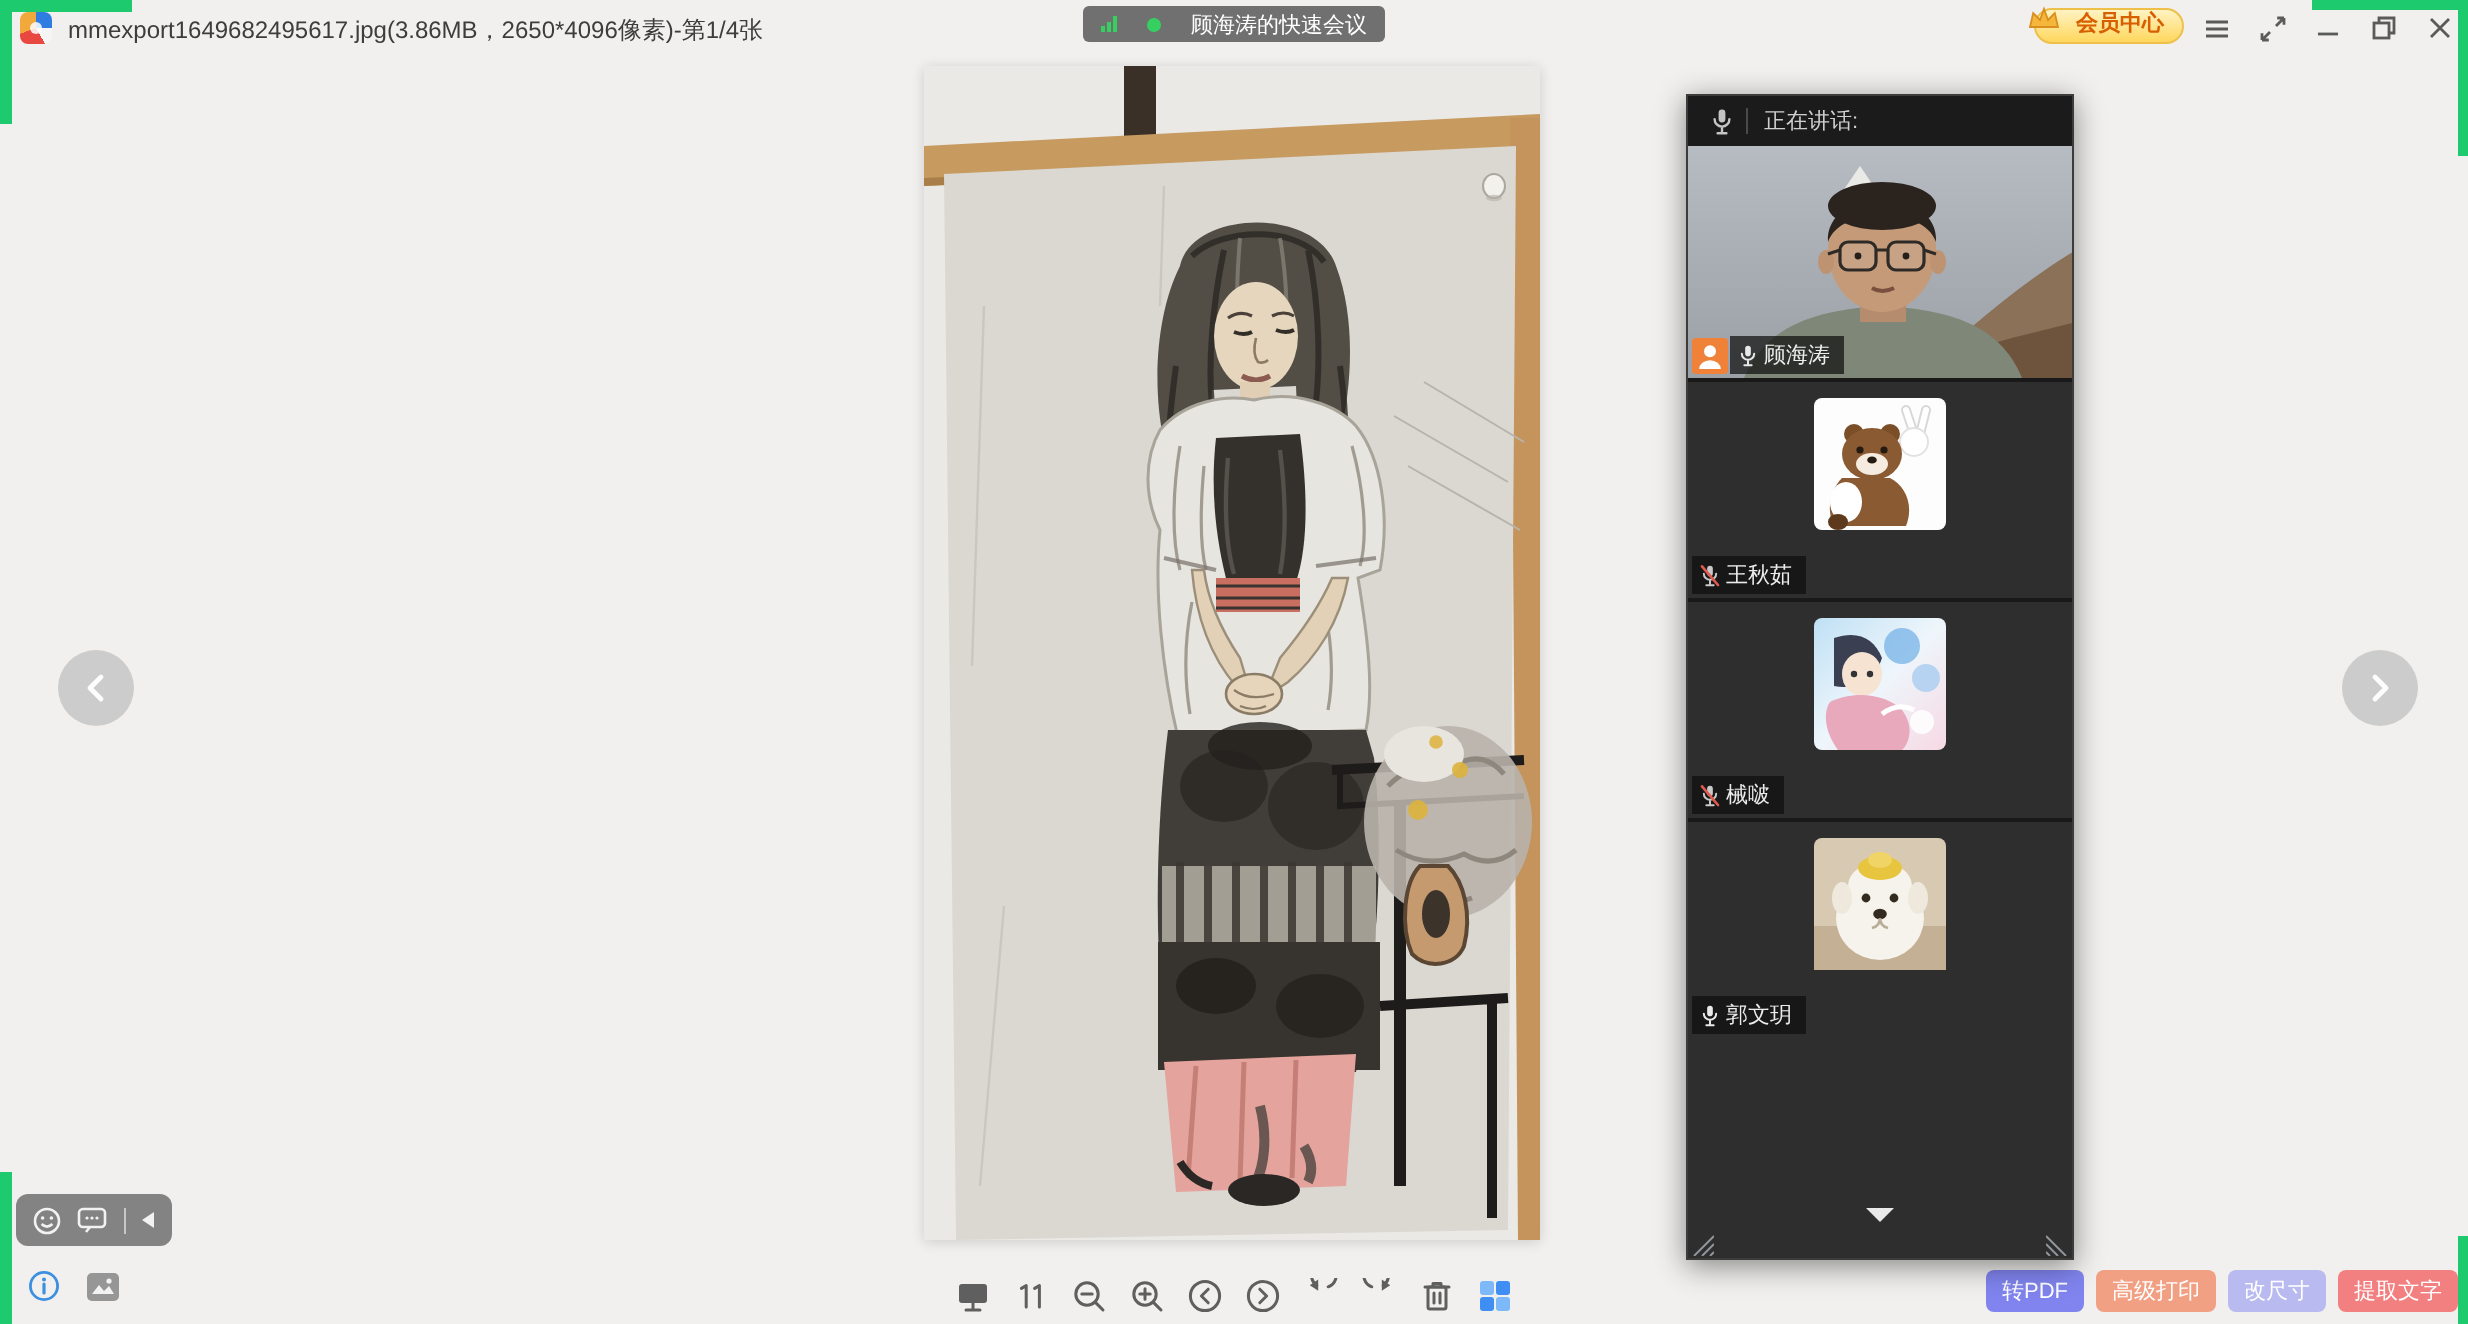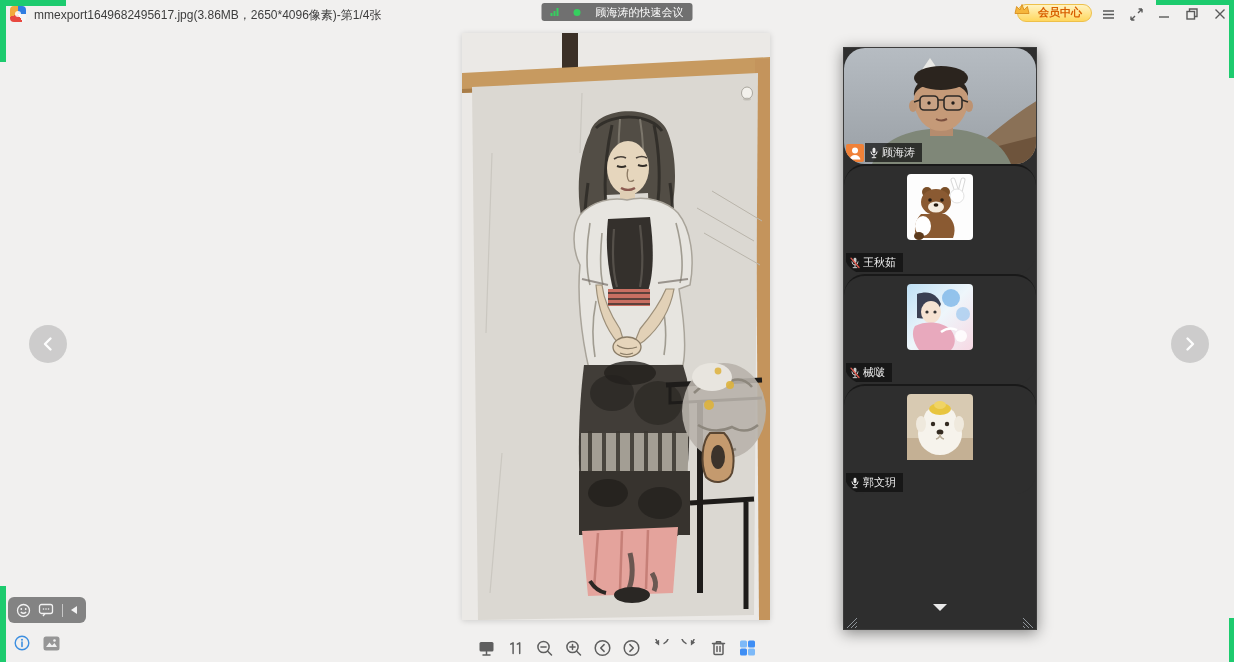--- a/index.html
+++ b/index.html
@@ -36,21 +36,21 @@
   .navbtn svg { stroke:#fdfdfd; stroke-width:2.4; fill:none; stroke-linecap:round; stroke-linejoin:round; }
 
   
   .artwork { position:absolute; left:462px; top:33px; width:308px; height:587px; box-shadow:0 1px 6px rgba(0,0,0,.15); }
 
   
   .panel { position:absolute; left:843px; top:47px; width:194px; height:583px; background:#2e2e2e;
            border:1px solid #3c3c3c; box-shadow:0 3px 14px rgba(0,0,0,.45); z-index:30; }
   .panel-head { height:25px; background:#1b1b1b; display:flex; align-items:center; color:#cfcfcf; font-size:11px; }
   .panel-head .hdivider { width:1px; height:13px; background:#4a4a4a; margin:0 8px 0 6px; }
-  .tile { position:relative; width:100%; overflow:hidden;border-radius:21px; }
+  .tile { position:relative; width:100%; overflow:hidden; }
   .tile + .tile { border-top:2px solid #191919; }
   .tile-video { height:116px; }
   .tile-av { height:110px; background:#2e2e2e; }
   .tile-av:last-child { height:112px; }
   .avatar { position:absolute; left:50%; transform:translateX(-50%); top:8px; width:66px; height:66px; }
   .namebar { position:absolute; left:2px; bottom:2px; display:flex; align-items:center; }
   .nametag { display:flex; align-items:center; gap:3px; background:rgba(15,15,15,.72); color:#ececec;
              font-size:11px; padding:2px 7px 2px 4px; }
   .hostbadge { width:18px; height:18px; margin-right:1px; }
   .more-arrow { position:absolute; left:50%; transform:translateX(-50%); bottom:18px;
@@ -212,20 +212,28 @@
     <path d="M232,360 q14,-14 30,-8 q16,-12 28,2 M236,392 q16,10 34,2 q14,8 26,-2 M244,414 q14,8 30,2" stroke="#8d877d" stroke-width="2.5" fill="none"></path>
     <ellipse cx="250" cy="344" rx="20" ry="14" fill="#e8e5df"></ellipse>
     <path d="M248,400 C240,408 238,430 244,444 C252,452 266,450 270,440 C274,424 270,408 262,400 Z" fill="#c49a6e" stroke="#5a4632" stroke-width="2"></path>
     <ellipse cx="256" cy="424" rx="7" ry="12" fill="#3c332b"></ellipse>
     <circle cx="247" cy="372" r="5" fill="#ddb23c" opacity="0.9"></circle>
     <circle cx="268" cy="352" r="4" fill="#ddb23c" opacity="0.9"></circle>
     <circle cx="256" cy="338" r="3.4" fill="#ddb23c" opacity="0.85"></circle>
   </svg>
 
   <div class="panel">
+    <div class="panel-head">
+      <svg width="12" height="14" viewBox="0 0 12 14" style="margin-left:11px">
+        <rect x="4.3" y="0.8" width="3.4" height="6.4" rx="1.7" fill="#c5c5c5"></rect>
+        <path d="M2.3,5.6 a3.7,3.7 0 0 0 7.4,0 M6,9.6 V12 M3.8,12.6 H8.2" stroke="#c5c5c5" stroke-width="1.2" fill="none" stroke-linecap="round"></path>
+      </svg>
+      <span class="hdivider"></span>
+      <span>正在讲话:</span>
+    </div>
 
     <div class="tile tile-video">
       <svg width="194" height="116" viewBox="0 0 194 116">
         <defs>
           <linearGradient id="wall" x1="0" y1="0" x2="0" y2="1">
             <stop offset="0" stop-color="#b6bcc2"></stop>
               <stop offset="1" stop-color="#9aa0a6"></stop>
           </linearGradient>
         </defs>
         <rect width="194" height="116" fill="url(#wall)"></rect>
@@ -417,20 +425,26 @@
     <div class="vtool">
       <svg width="18" height="18" viewBox="0 0 18 18">
         <rect x="1.5" y="1.5" width="7" height="7" rx="1.5" fill="#7db9f8" stroke="none"></rect>
         <rect x="9.5" y="1.5" width="7" height="7" rx="1.5" fill="#3f8ef4" stroke="none"></rect>
         <rect x="1.5" y="9.5" width="7" height="7" rx="1.5" fill="#3f8ef4" stroke="none"></rect>
         <rect x="9.5" y="9.5" width="7" height="7" rx="1.5" fill="#7db9f8" stroke="none"></rect>
       </svg>
     </div>
   </div>
 
+  <div class="actions">
+    <button class="action-btn" style="background-color: rgb(129, 132, 238);">转PDF</button>
+    <button class="action-btn" style="background-color: rgb(242, 160, 131);">高级打印</button>
+    <button class="action-btn" style="background-color: rgb(185, 186, 240);">改尺寸</button>
+    <button class="action-btn" style="background-color: rgb(242, 128, 128);">提取文字</button>
+  </div>
 
   <div class="mini-bar">
     <svg width="15" height="15" viewBox="0 0 15 15">
       <circle cx="7.5" cy="7.5" r="6"></circle>
         <circle cx="5.3" cy="6" r="0.9" fill="#f2f2f2" stroke="none"></circle>
         <circle cx="9.7" cy="6" r="0.9" fill="#f2f2f2" stroke="none"></circle>
         <path d="M4.8,9 q2.7,2.6 5.4,0"></path>
     </svg>
     <svg width="16" height="14" viewBox="0 0 16 14">
       <rect x="1.5" y="1.5" width="13" height="9" rx="2"></rect>

